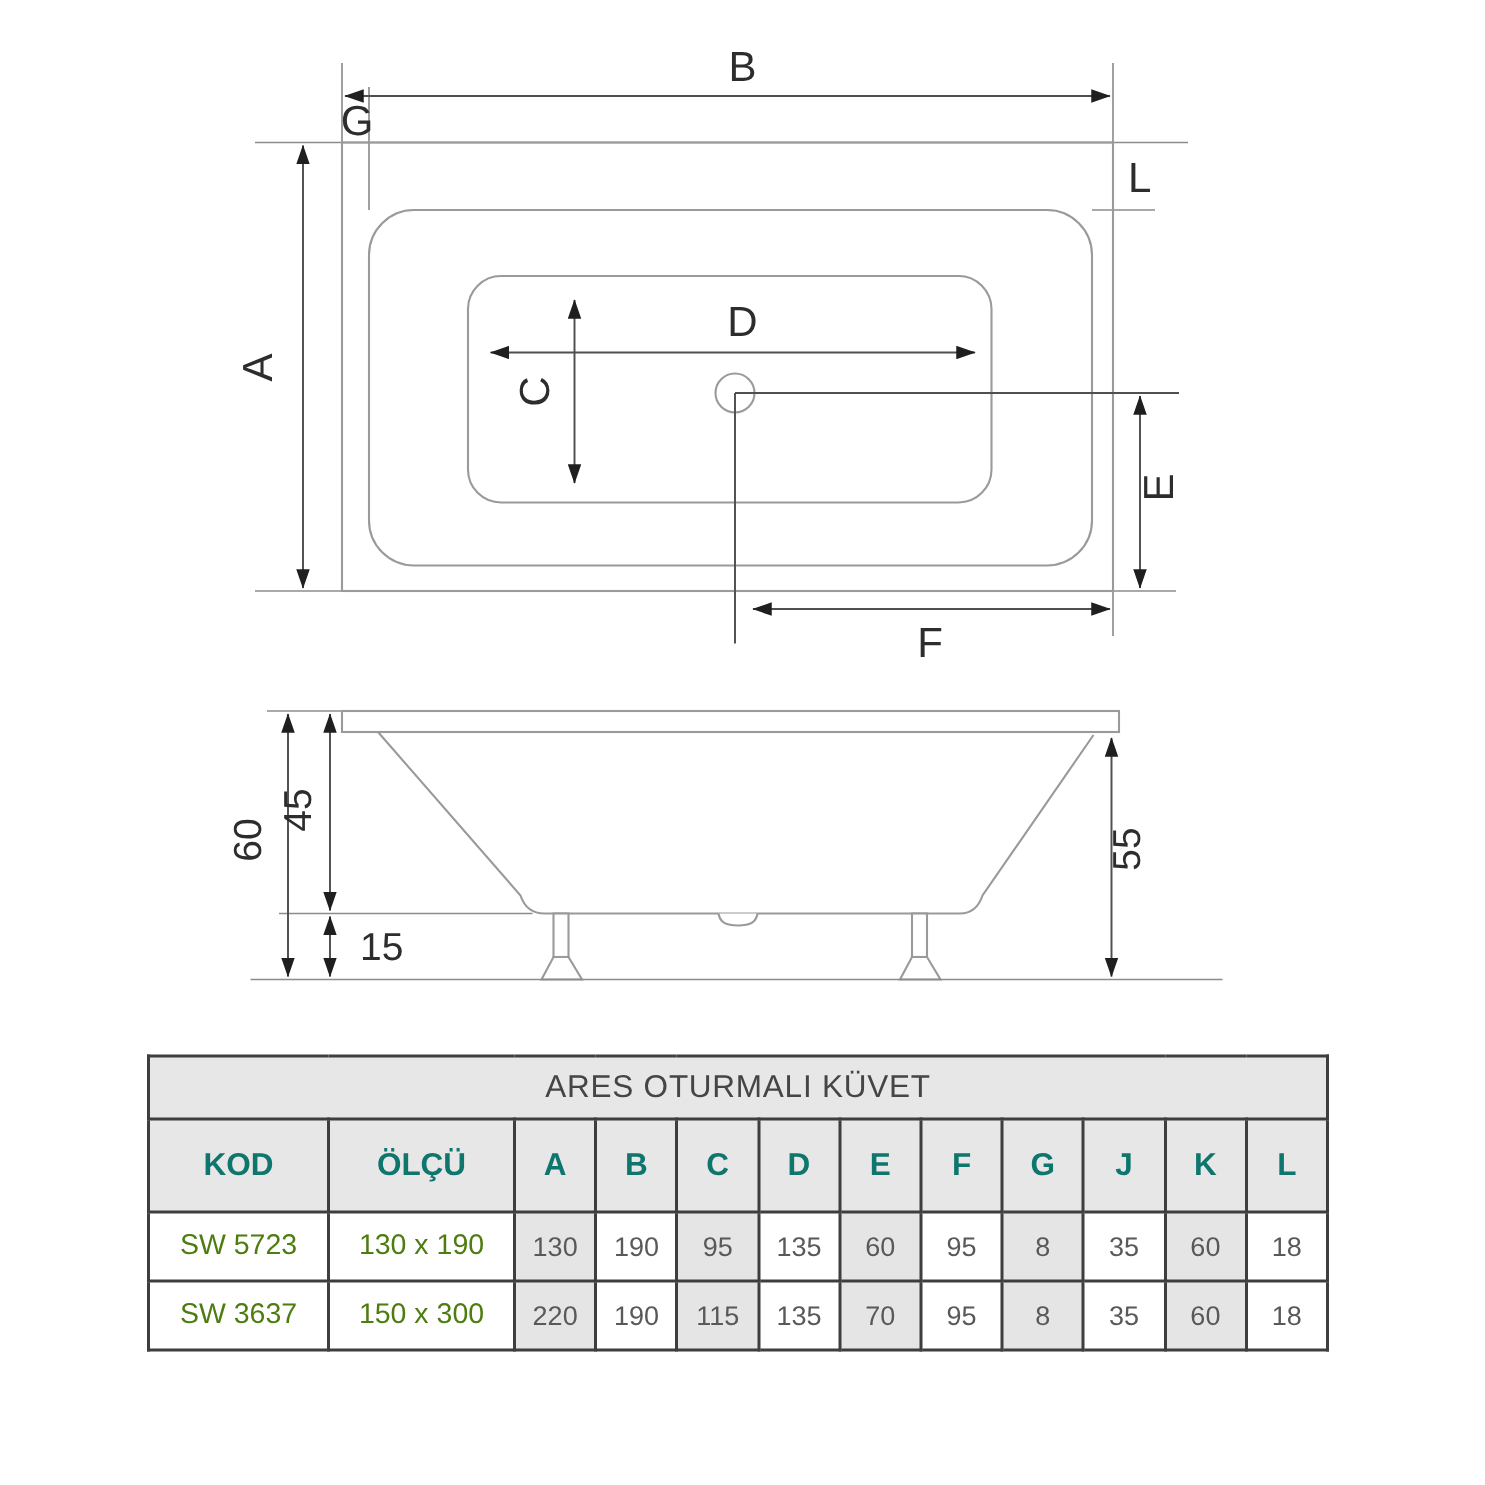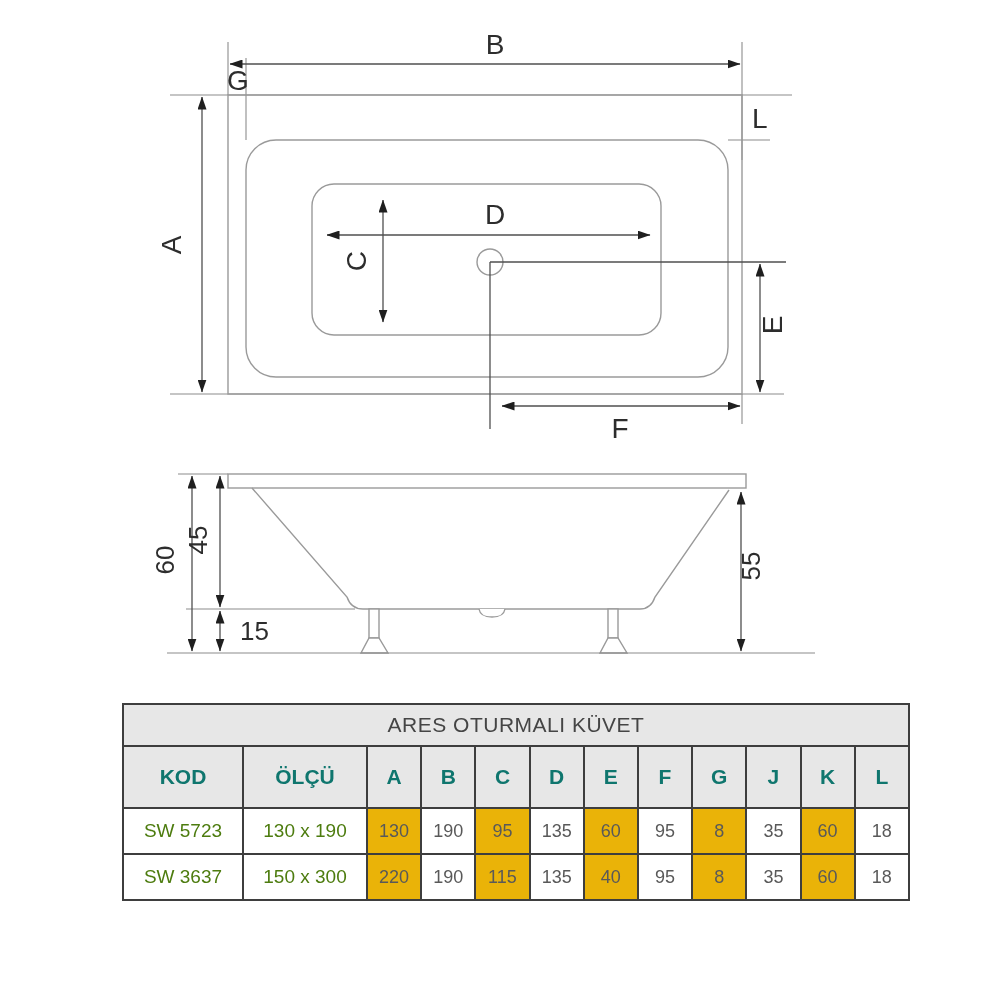--- a/index.html
+++ b/index.html
@@ -8,31 +8,31 @@
     font-family:"Liberation Sans", sans-serif;
   }
   .drawing-svg{position:absolute;left:0;top:0;}
   .tub{stroke:#9a9a9a;stroke-width:1.4;fill:none;}
   .tubfill{stroke:#9a9a9a;stroke-width:1.4;fill:#ffffff;}
   .dim{stroke:#4f4f4f;stroke-width:1.3;fill:none;}
   .thin{stroke:#8c8c8c;stroke-width:1.1;fill:none;}
   .dimtext{fill:#2d2d2d;font-size:28px;font-family:"Liberation Sans",sans-serif;}
   .dimnum{fill:#2d2d2d;font-size:26px;font-family:"Liberation Sans",sans-serif;}
   
-  .spec-table-wrap{position:absolute;left:98px;top:703px;width:786px;margin-left:24px;}
+  .spec-table-wrap{position:absolute;left:98px;top:703px;width:786px;}
   table.spec{border-collapse:collapse;table-layout:fixed;width:786px;}
   table.spec td, table.spec th{
     border:2px solid #3e3e3e;text-align:center;vertical-align:middle;
     font-family:"Liberation Sans",sans-serif;padding:0;
   }
   td.title-cell{height:40px;background:#e7e7e7;font-size:21px;color:#454545;letter-spacing:0.5px;}
   th.colhead{height:60px;background:#e7e7e7;font-size:21px;font-weight:700;color:#0f766e;}
   tr.datarow td{height:44px;font-size:18px;color:#595959;background:#ffffff;}
   tr.datarow td.kod, tr.datarow td.olcu{font-size:19px;color:#4d7c0f;}
-  tr.datarow td.shade{background:#eab308;}
+  tr.datarow td.shade{background:#e5e5e5;}
 </style>
 </head>
 <body>
 
 <div class="sheet">
 
   <svg class="drawing-svg" width="990" height="700" viewBox="0 0 990 700">
     <defs>
       <marker id="arr" markerWidth="13" markerHeight="9" refX="12.5" refY="4.5" orient="auto-start-reverse" markerUnits="userSpaceOnUse">
         <path d="M0,0 L13,4.5 L0,9 Z" fill="#1f1f1f"></path>
@@ -149,21 +149,21 @@
           <td class="shade">60</td>
           <td>18</td>
         </tr>
         <tr class="datarow">
           <td class="kod">SW 3637</td>
           <td class="olcu">150 x 300</td>
           <td class="shade">220</td>
           <td>190</td>
           <td class="shade">115</td>
           <td>135</td>
-          <td class="shade">40</td>
+          <td class="shade">70</td>
           <td>95</td>
           <td class="shade">8</td>
           <td>35</td>
           <td class="shade">60</td>
           <td>18</td>
         </tr>
       </tbody>
     </table>
   </div>
 </div>

